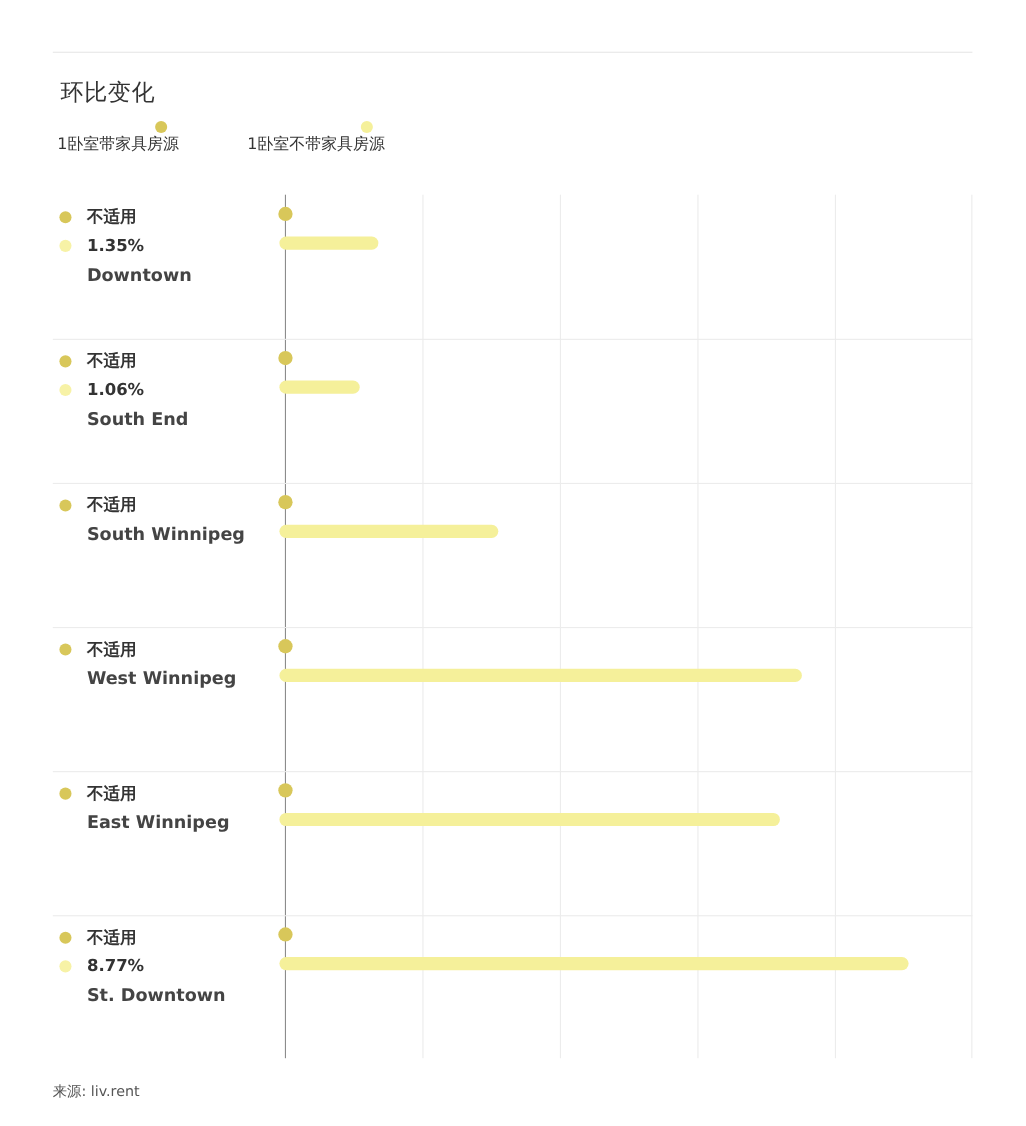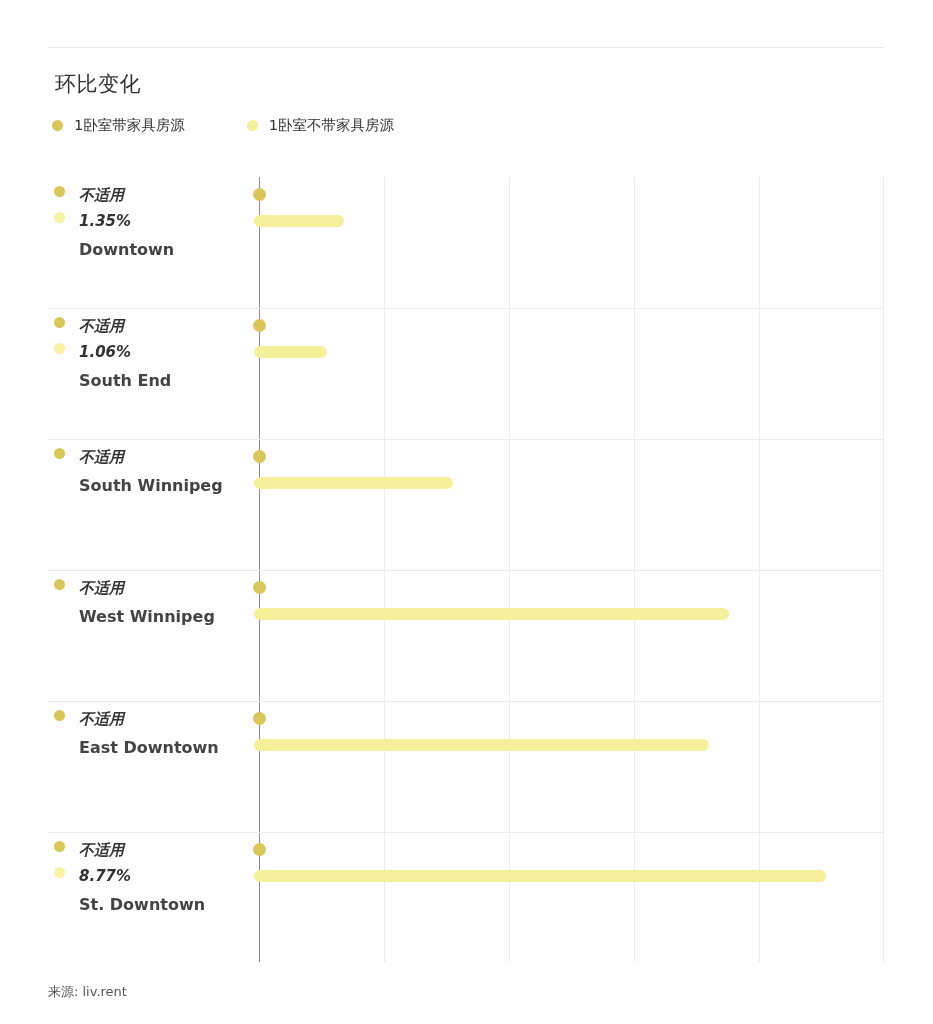--- a/index.html
+++ b/index.html
@@ -41,22 +41,23 @@
   .legend {
     position: absolute;
     left: 52px;
     top: 114px;
     height: 22px;
     display: flex;
     align-items: center;
   }
   .legend-item {
     display: flex;
-    align-items: center;
+    align-items: flex-end;
     margin-right: 62px;
+    flex-direction: column;
   }
   .legend-dot {
     width: 11px;
     height: 11px;
     border-radius: 50%;
     display: inline-block;
     margin-right: 11px;
   }
   .legend-label {
     font-size: 14.5px;
@@ -98,24 +99,23 @@
     background: #ececec;
   }
   .row-labels {
     position: absolute;
     left: 6px;
     top: 9px;
     width: 200px;
   }
   .val-line {
     display: flex;
-    align-items: flex-start;
+    align-items: center;
     height: 22px;
     margin-bottom: 4px;
-    font-style: italic;
   }
   .val-dot {
     width: 11px;
     height: 11px;
     border-radius: 50%;
     display: inline-block;
     margin-right: 14px;
     flex: 0 0 auto;
   }
   .val-text {
@@ -237,21 +237,21 @@
       <div class="bar" style="left:206px; top:38px; width:475px; background:#f5f09a"></div>
     </div>
 
     <div class="row" style="top:524px">
       <div class="row-sep"></div>
       <div class="row-labels">
         <div class="val-line">
           <span class="val-dot" style="background:#d8c75a"></span>
           <span class="val-text">不适用</span>
         </div>
-        <div class="cat-name">East Downtown</div>
+        <div class="cat-name">East Winnipeg</div>
       </div>
       <div class="marker" style="left:205px; top:11px; background:#d8c75a"></div>
       <div class="bar" style="left:206px; top:38px; width:455px; background:#f5f09a"></div>
     </div>
 
     <div class="row" style="top:655px">
       <div class="row-sep"></div>
       <div class="row-labels">
         <div class="val-line">
           <span class="val-dot" style="background:#d8c75a"></span>

